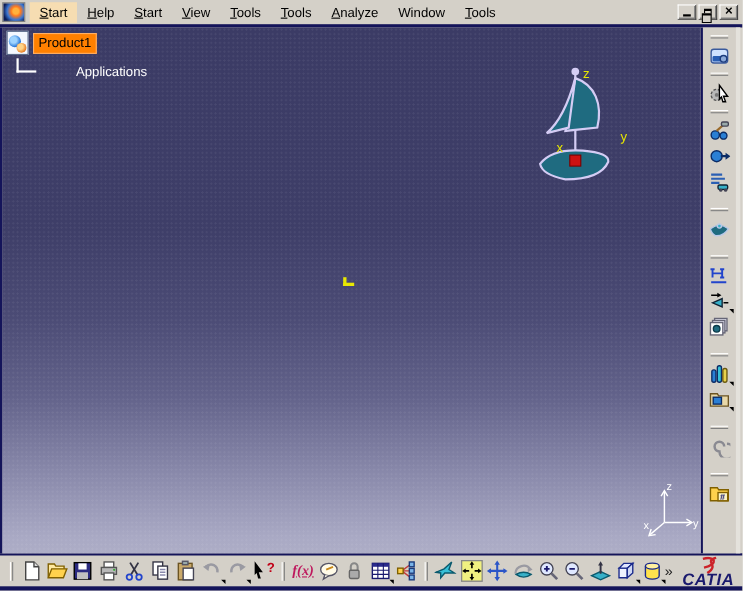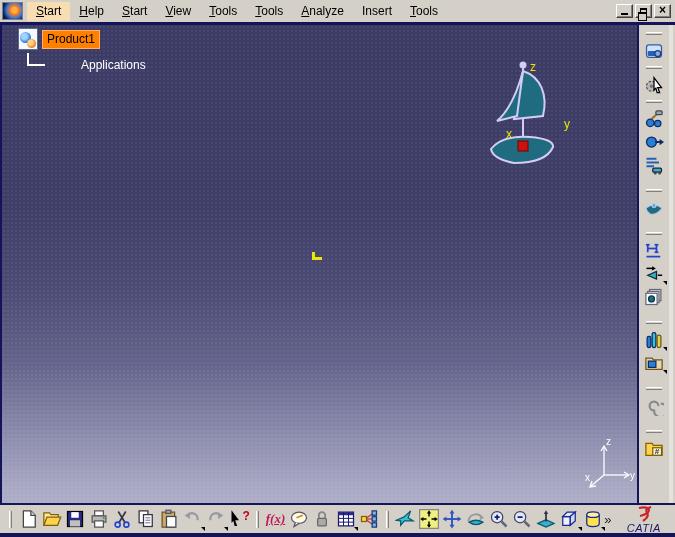--- a/index.html
+++ b/index.html
@@ -32,21 +32,21 @@
 
   
   .main{display:flex;height:478px;}
   .viewport{position:relative;width:637px;height:478px;border-left:2px solid #14145a;
     background:linear-gradient(180deg,#3b3b65 0%,#3e3e68 38%,#4b4b75 55%,#62628a 70%,#8c8cad 86%,#a9a9c4 97%,#adadc6 100%);}
   .viewport::after{content:"";position:absolute;inset:0;
     background-image:radial-gradient(rgba(255,255,255,0.06) 1px,transparent 1px);
     background-size:4px 4px;pointer-events:none;}
 
   
-  .tree{position:absolute;left:16px;top:3px;z-index:3;}
+  .tree{position:absolute;left:4px;top:3px;z-index:3;}
   .tree-root{display:flex;align-items:center;}
   .tree-doc-icon{width:20px;height:22px;position:relative;background:#f4f8ff;border:1px solid #5a6a8a;margin-right:4px;}
   .tree-doc-icon::before{content:"";position:absolute;left:1px;top:3px;width:11px;height:11px;border-radius:50%;
     background:radial-gradient(circle at 40% 40%,#9fd4ff 0 30%,#1f6fd4 70%,#10408a 100%);}
   .tree-doc-icon::after{content:"";position:absolute;right:1px;bottom:1px;width:9px;height:9px;border-radius:50%;
     background:radial-gradient(circle at 40% 40%,#ffd488 0 30%,#e87a1e 70%,#8a3c08 100%);}
   .tree-root-label{background:#ff8000;color:#000;padding:1px 4px 2px 4px;border:1px solid #ffb066;}
   .tree-connector{position:absolute;left:9px;top:25px;width:18px;height:13px;
     border-left:2px solid #fff;border-bottom:2px solid #fff;}
   .tree-child{position:absolute;left:28px;top:30px;color:#fff;margin-left:35px;}
@@ -68,39 +68,39 @@
     border-top:4px solid #000;}
   .rgap{height:9px;}
 
   
   .bottombar{display:flex;align-items:center;height:30px;background:#d4d0c8;border-top:2px solid #14145a;padding-left:4px;}
   .hhandle{width:3px;height:17px;margin:0 5px;border-left:1px solid #fff;border-right:1px solid #808080;background:#d4d0c8;}
   .formula-glyph{font-family:"Liberation Serif",serif;font-style:italic;font-weight:bold;font-size:13px;color:#be185d;text-decoration:underline;}
   .q-glyph{color:#c00016;font-weight:bold;font-size:12px;position:absolute;right:1px;top:1px;}
   .more-chevron{margin-left:auto;margin-right:6px;color:#222;font-size:13px;letter-spacing:-1px;cursor:default;}
   .logo{display:flex;flex-direction:column;align-items:center;width:56px;margin-right:4px;line-height:10px;}
-  .logo-brand{font-family:"Liberation Sans",sans-serif;font-weight:normal;font-style:italic;
-    font-size:11px;color:#1a1a6e;letter-spacing:0.5px;}
+  .logo-brand{font-family:"Liberation Sans",sans-serif;font-weight:bold;font-style:italic;
+    font-size:15px;color:#1a1a6e;letter-spacing:0.5px;}
   .frame-bottom{height:4px;background:#14145a;}
 </style>
 </head>
 <body>
 
 <div class="window">
 
   <div class="menubar">
     <div class="app-icon"></div>
     <div class="menu-item active"><span class="menu-label">Start</span></div>
     <div class="menu-item"><span class="menu-label">Help</span></div>
     <div class="menu-item"><span class="menu-label">Start</span></div>
     <div class="menu-item"><span class="menu-label">View</span></div>
     <div class="menu-item"><span class="menu-label">Tools</span></div>
     <div class="menu-item"><span class="menu-label">Tools</span></div>
     <div class="menu-item"><span class="menu-label">Analyze</span></div>
-    <div class="menu-item no-accel"><span class="menu-label">Insert</span></div>
+    <div class="menu-item no-accel"><span class="menu-label">Window</span></div>
     <div class="menu-item"><span class="menu-label">Tools</span></div>
     <div class="mb-spacer"></div>
     <div class="winbtns">
       <button class="winbtn">
           <span class="glyph-min"></span>
         </button>
       <button class="winbtn">
           <span class="glyph-restore"></span>
         </button>
       <button class="winbtn">

